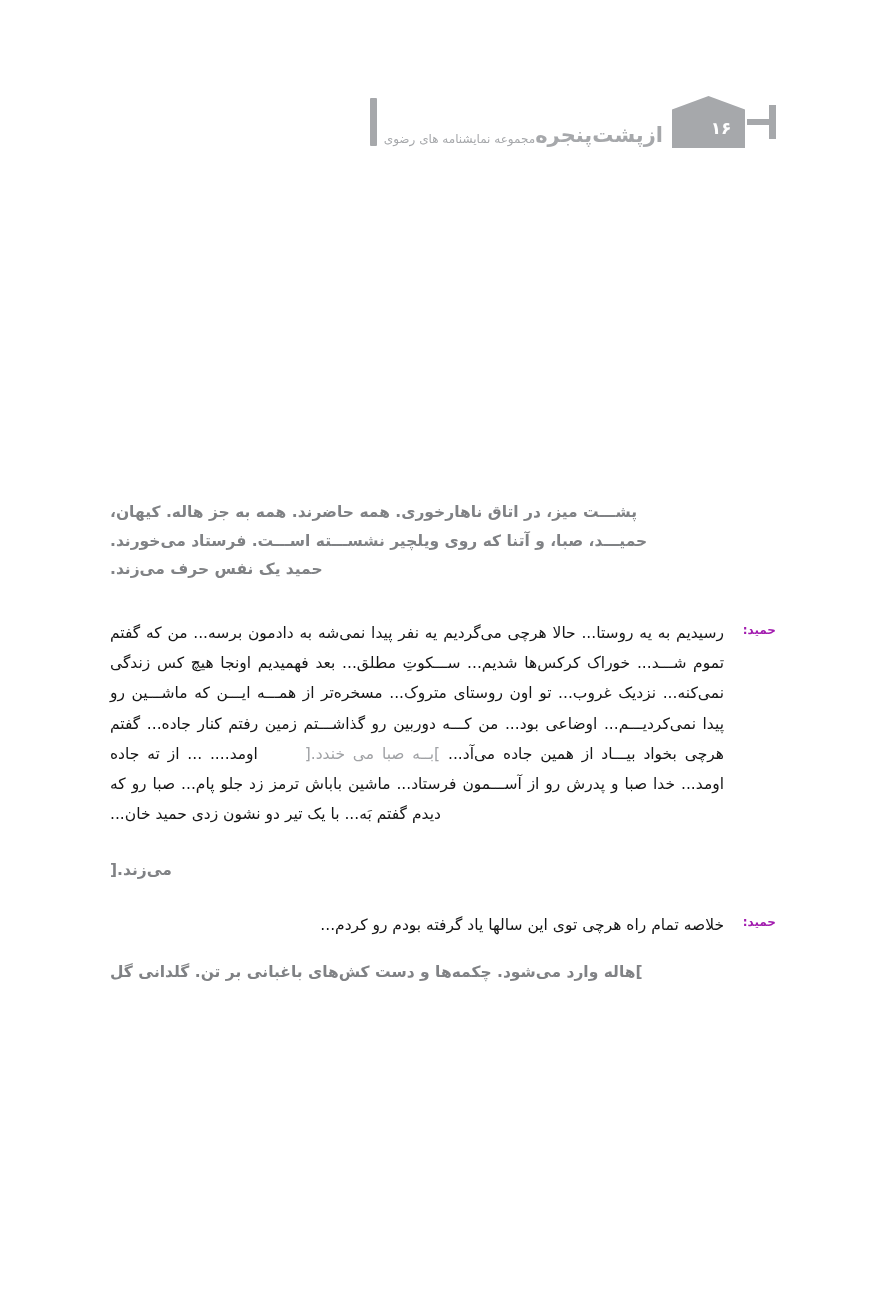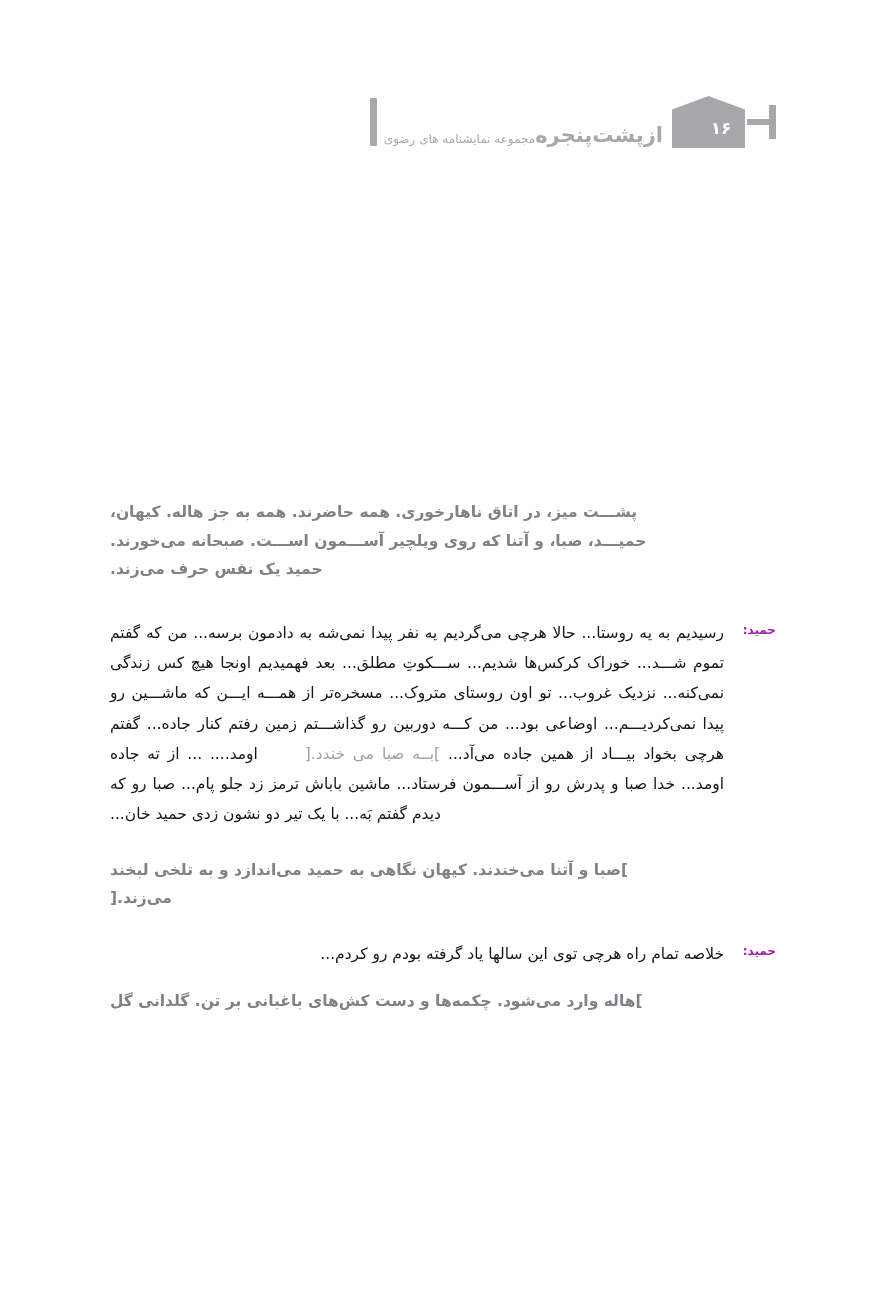--- a/index.html
+++ b/index.html
@@ -189,35 +189,34 @@
     <div class="logo-stem"></div>
     <div class="logo-end-bar"></div>
   </div>
 </div>
 
 <div class="content">
 
 
   <div class="stage-block opening">
     <div>پشـــت میز، در اتاق ناهارخوری. همه حاضرند. همه به جز هاله. کیهان،</div>
-    <div>حمیـــد، صبا، و آتنا که روی ویلچیر آســـمون اســـت. صبحانه می‌خورند.</div>
+    <div>حمیـــد، صبا، و آتنا که روی ویلچیر نشســـته اســـت. فرستاد می‌خورند.</div>
     <div class="stage-tail">حمید یک نفس حرف می‌زند.</div>
   </div>
 
   <div class="spacer-lg"></div>
 
   <div class="speech-row">
     <div class="speaker">حمید:</div>
     <div class="speech-body"><span>رسیدیم به یه روستا... حالا هرچی می‌گردیم یه نفر پیدا نمی‌شه به دادمون برسه... من که گفتم تموم شـــد... خوراک کرکس‌ها شدیم... ســـکوتِ مطلق... بعد فهمیدیم اونجا هیچ کس زندگی نمی‌کنه... نزدیک غروب... تو اون روستای متروک... مسخره‌تر از همـــه ایـــن که ماشـــین رو پیدا نمی‌کردیـــم... اوضاعی بود... من کـــه دوربین رو گذاشـــتم زمین رفتم کنار جاده... گفتم هرچی بخواد بیـــاد از همین جاده می‌آد...</span> <span class="inline-stage">]بــه صبا می خندد.[</span> <span>اومد.... ... از ته جاده اومد... خدا صبا و پدرش رو از آســـمون فرستاد... ماشین باباش ترمز زد جلو پام... صبا رو که دیدم گفتم بَه... با یک تیر دو نشون زدی حمید خان...</span></div>
   </div>
 
   <div class="spacer-md"></div>
 
   <div class="stage-block">
-    <div>]صبا و آتنا می‌خندند. کیهان نگاهی به حمید می‌اندازد و به تلخی لبخند</div>
     <div class="stage-tail">می‌زند.[</div>
   </div>
 
   <div class="spacer-md"></div>
 
   <div class="speech-row">
     <div class="speaker">حمید:</div>
     <div class="speech-body short">خلاصه تمام راه هرچی توی این سالها یاد گرفته بودم رو کردم...</div>
   </div>
 

